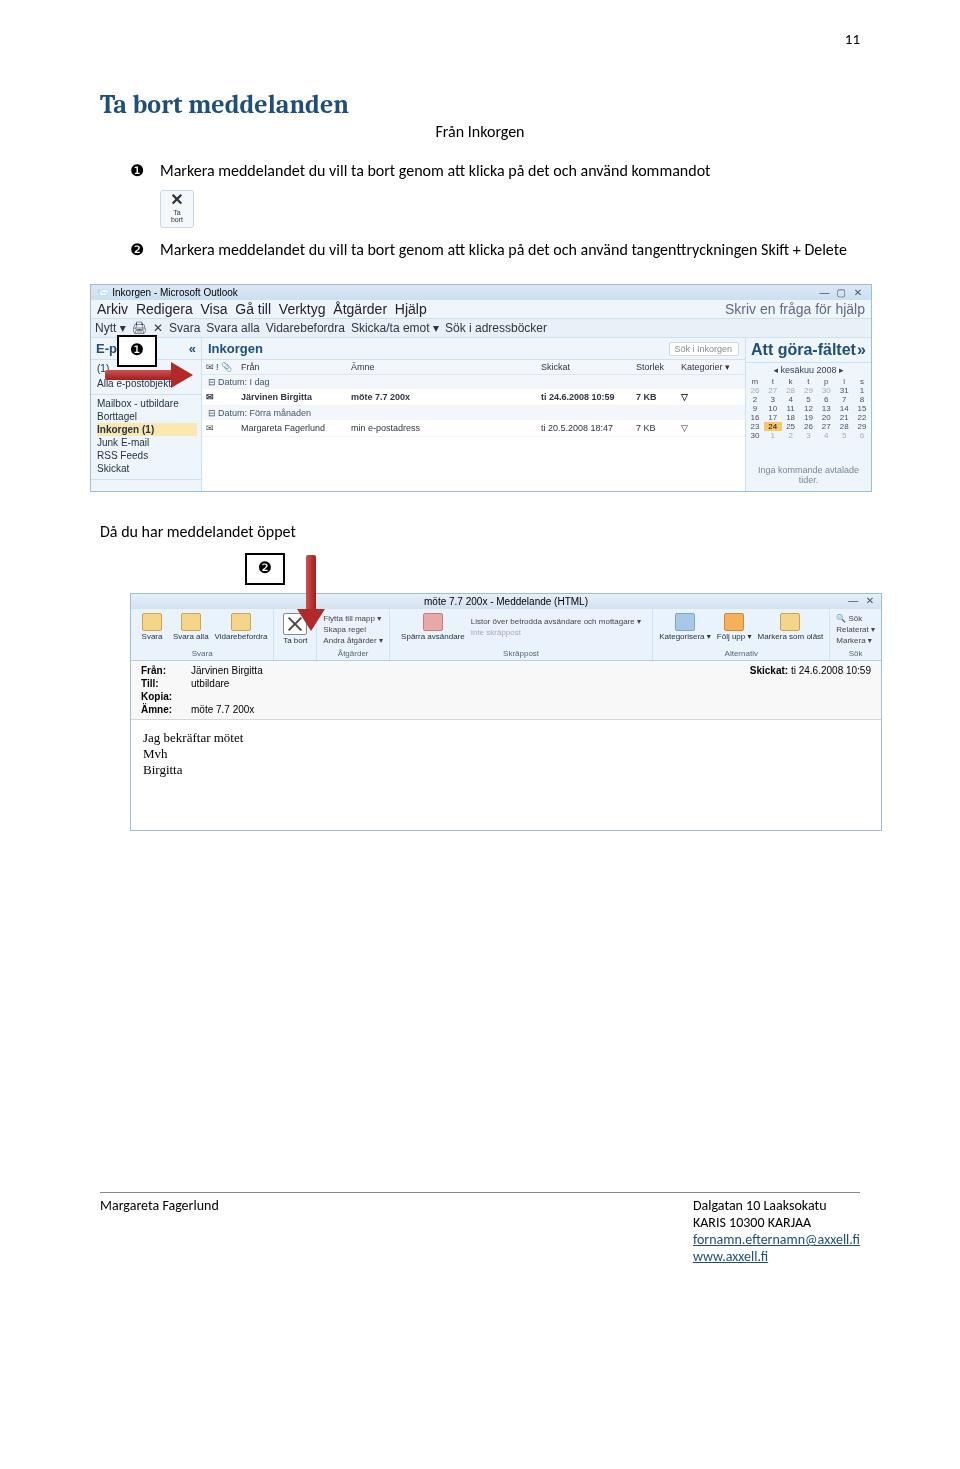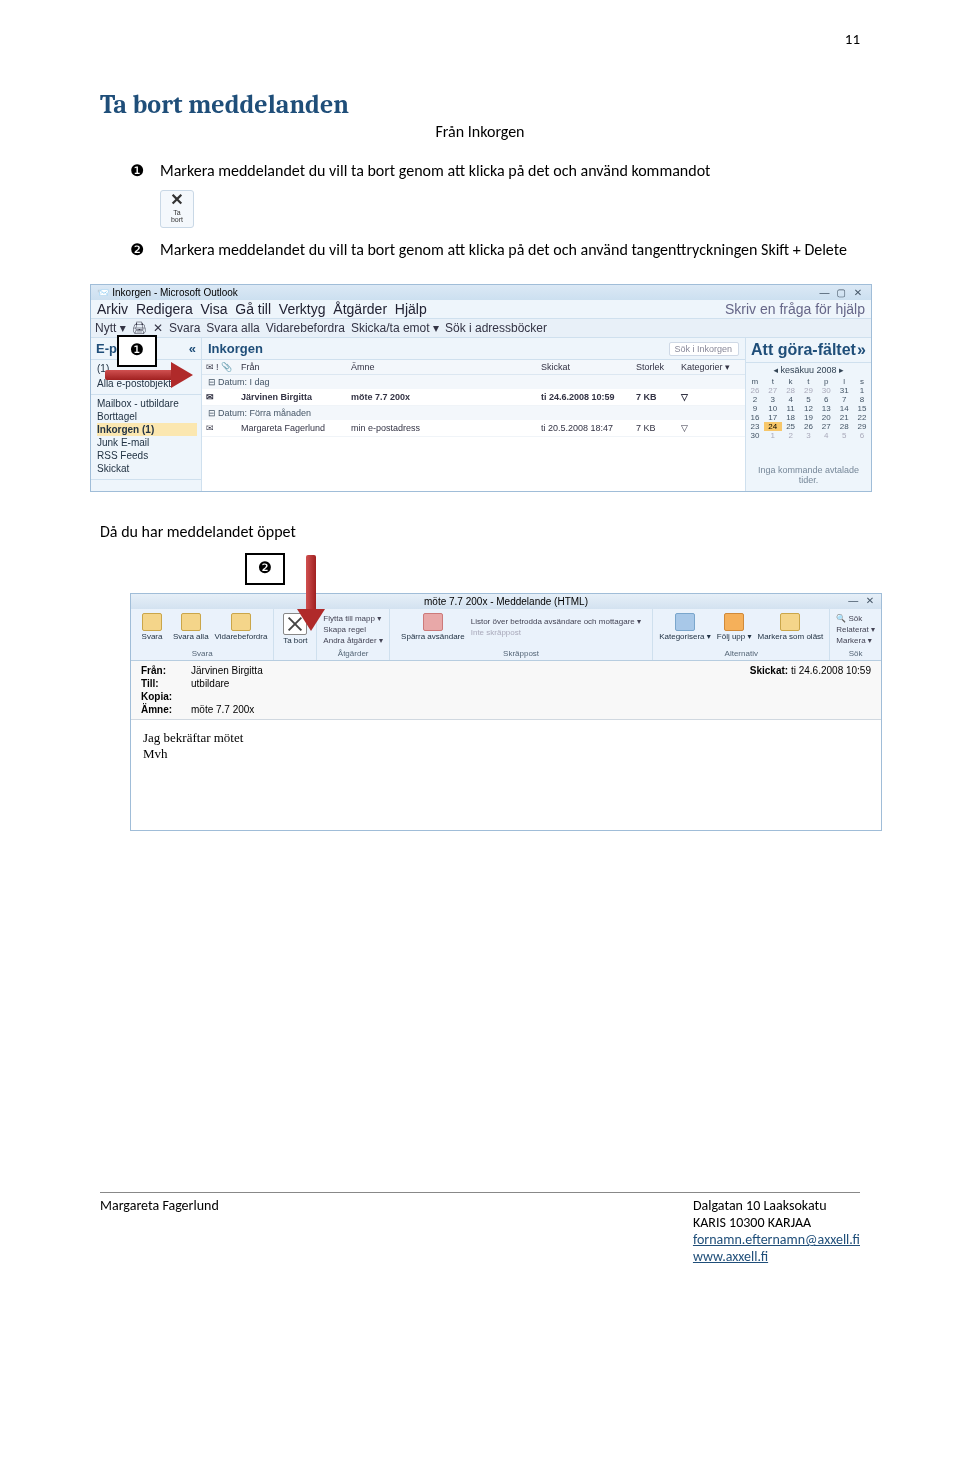--- a/index.html
+++ b/index.html
@@ -784,20 +784,21 @@
         <span class="hlabel">Kopia:</span>
       </div>
       <div class="hrow">
         <span class="hlabel">Ämne:</span>
         <span>möte 7.7 200x</span>
       </div>
     </div>
     <div class="msg-body">
       <div>Jag bekräftar mötet</div>
       <div>Mvh</div>
+      <div>Birgitta</div>
     </div>
   </div>
 
   <div class="footer">
     <div>Margareta Fagerlund</div>
     <div class="right">
       <div>Dalgatan 10 Laaksokatu</div>
       <div>KARIS 10300  KARJAA</div>
       <div><a>fornamn.efternamn@axxell.fi</a></div>
       <div><a>www.axxell.fi</a></div>

